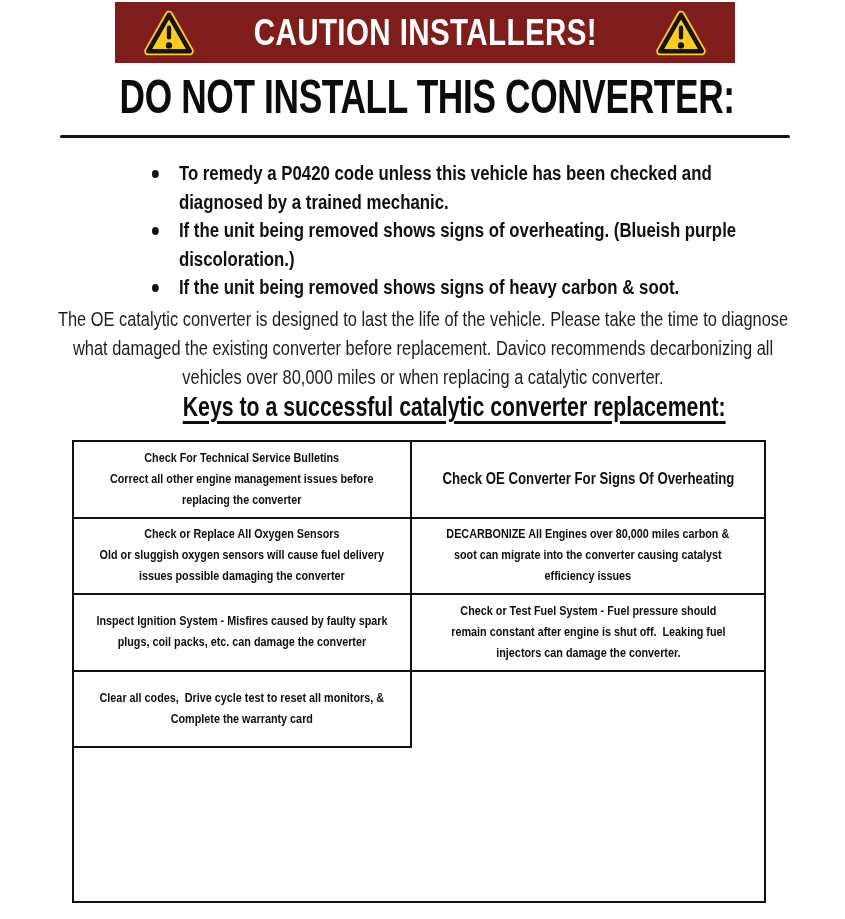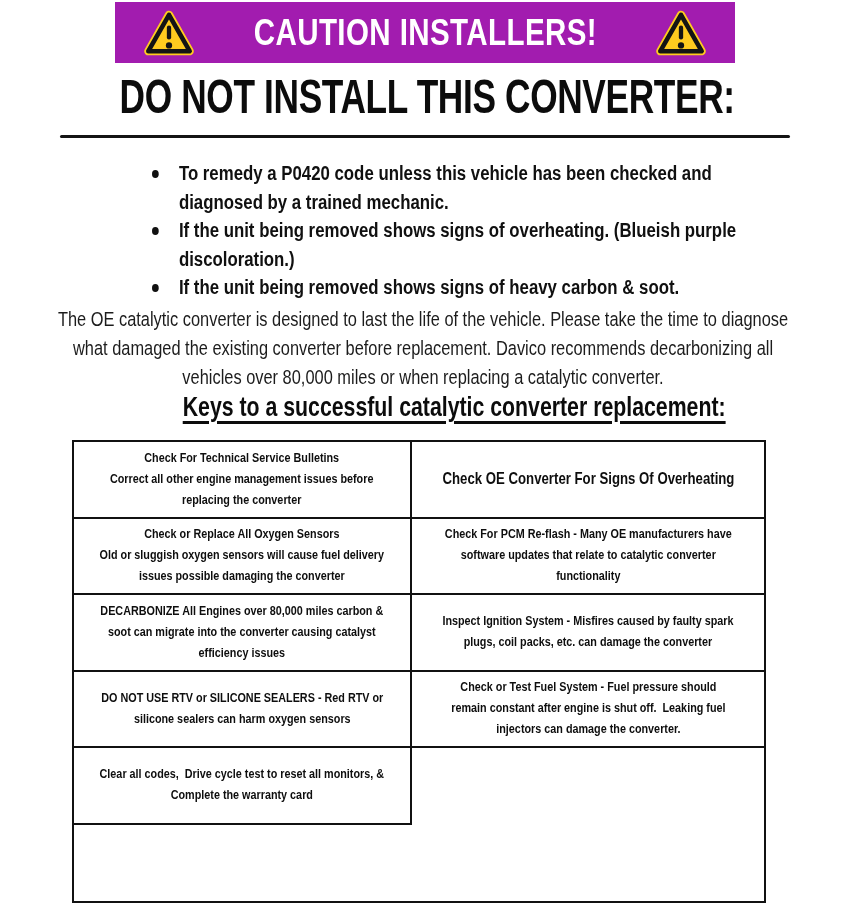--- a/index.html
+++ b/index.html
@@ -12,21 +12,21 @@
     font-family: "Liberation Sans", sans-serif;
     color: #111;
     overflow: hidden;
   }
 
   
   .banner {
     position: absolute;
     left: 115px; top: 2px;
     width: 620px; height: 61px;
-    background: #a21caf;
+    background: #7f1d1d;
     display: flex;
     align-items: center;
     justify-content: center;
     gap: 20px;
   }
   .banner-label {
     display: inline-block;
     color: #ffffff;
     font-size: 36px;
     font-weight: bold;
@@ -216,38 +216,29 @@
     </div>
     <div class="cell">
       <span class="cell-text large">Check OE Converter For Signs Of Overheating</span>
     </div>
     <div class="cell">
       <span class="cell-text">Check or Replace All Oxygen Sensors
 Old or sluggish oxygen sensors will cause fuel delivery
 issues possible damaging the converter</span>
     </div>
     <div class="cell">
-      <span class="cell-text">Check For PCM Re-flash - Many OE manufacturers have
-software updates that relate to catalytic converter
-functionality</span>
-    </div>
-    <div class="cell">
       <span class="cell-text">DECARBONIZE All Engines over 80,000 miles carbon &amp;
 soot can migrate into the converter causing catalyst
 efficiency issues</span>
     </div>
     <div class="cell">
       <span class="cell-text">Inspect Ignition System - Misfires caused by faulty spark
 plugs, coil packs, etc. can damage the converter</span>
     </div>
     <div class="cell">
-      <span class="cell-text">DO NOT USE RTV or SILICONE SEALERS - Red RTV or
-silicone sealers can harm oxygen sensors</span>
-    </div>
-    <div class="cell">
       <span class="cell-text">Check or Test Fuel System - Fuel pressure should
 remain constant after engine is shut off.  Leaking fuel
 injectors can damage the converter.</span>
     </div>
     <div class="cell">
       <span class="cell-text">Clear all codes,  Drive cycle test to reset all monitors, &amp;
 Complete the warranty card</span>
     </div>
   </div>
 

